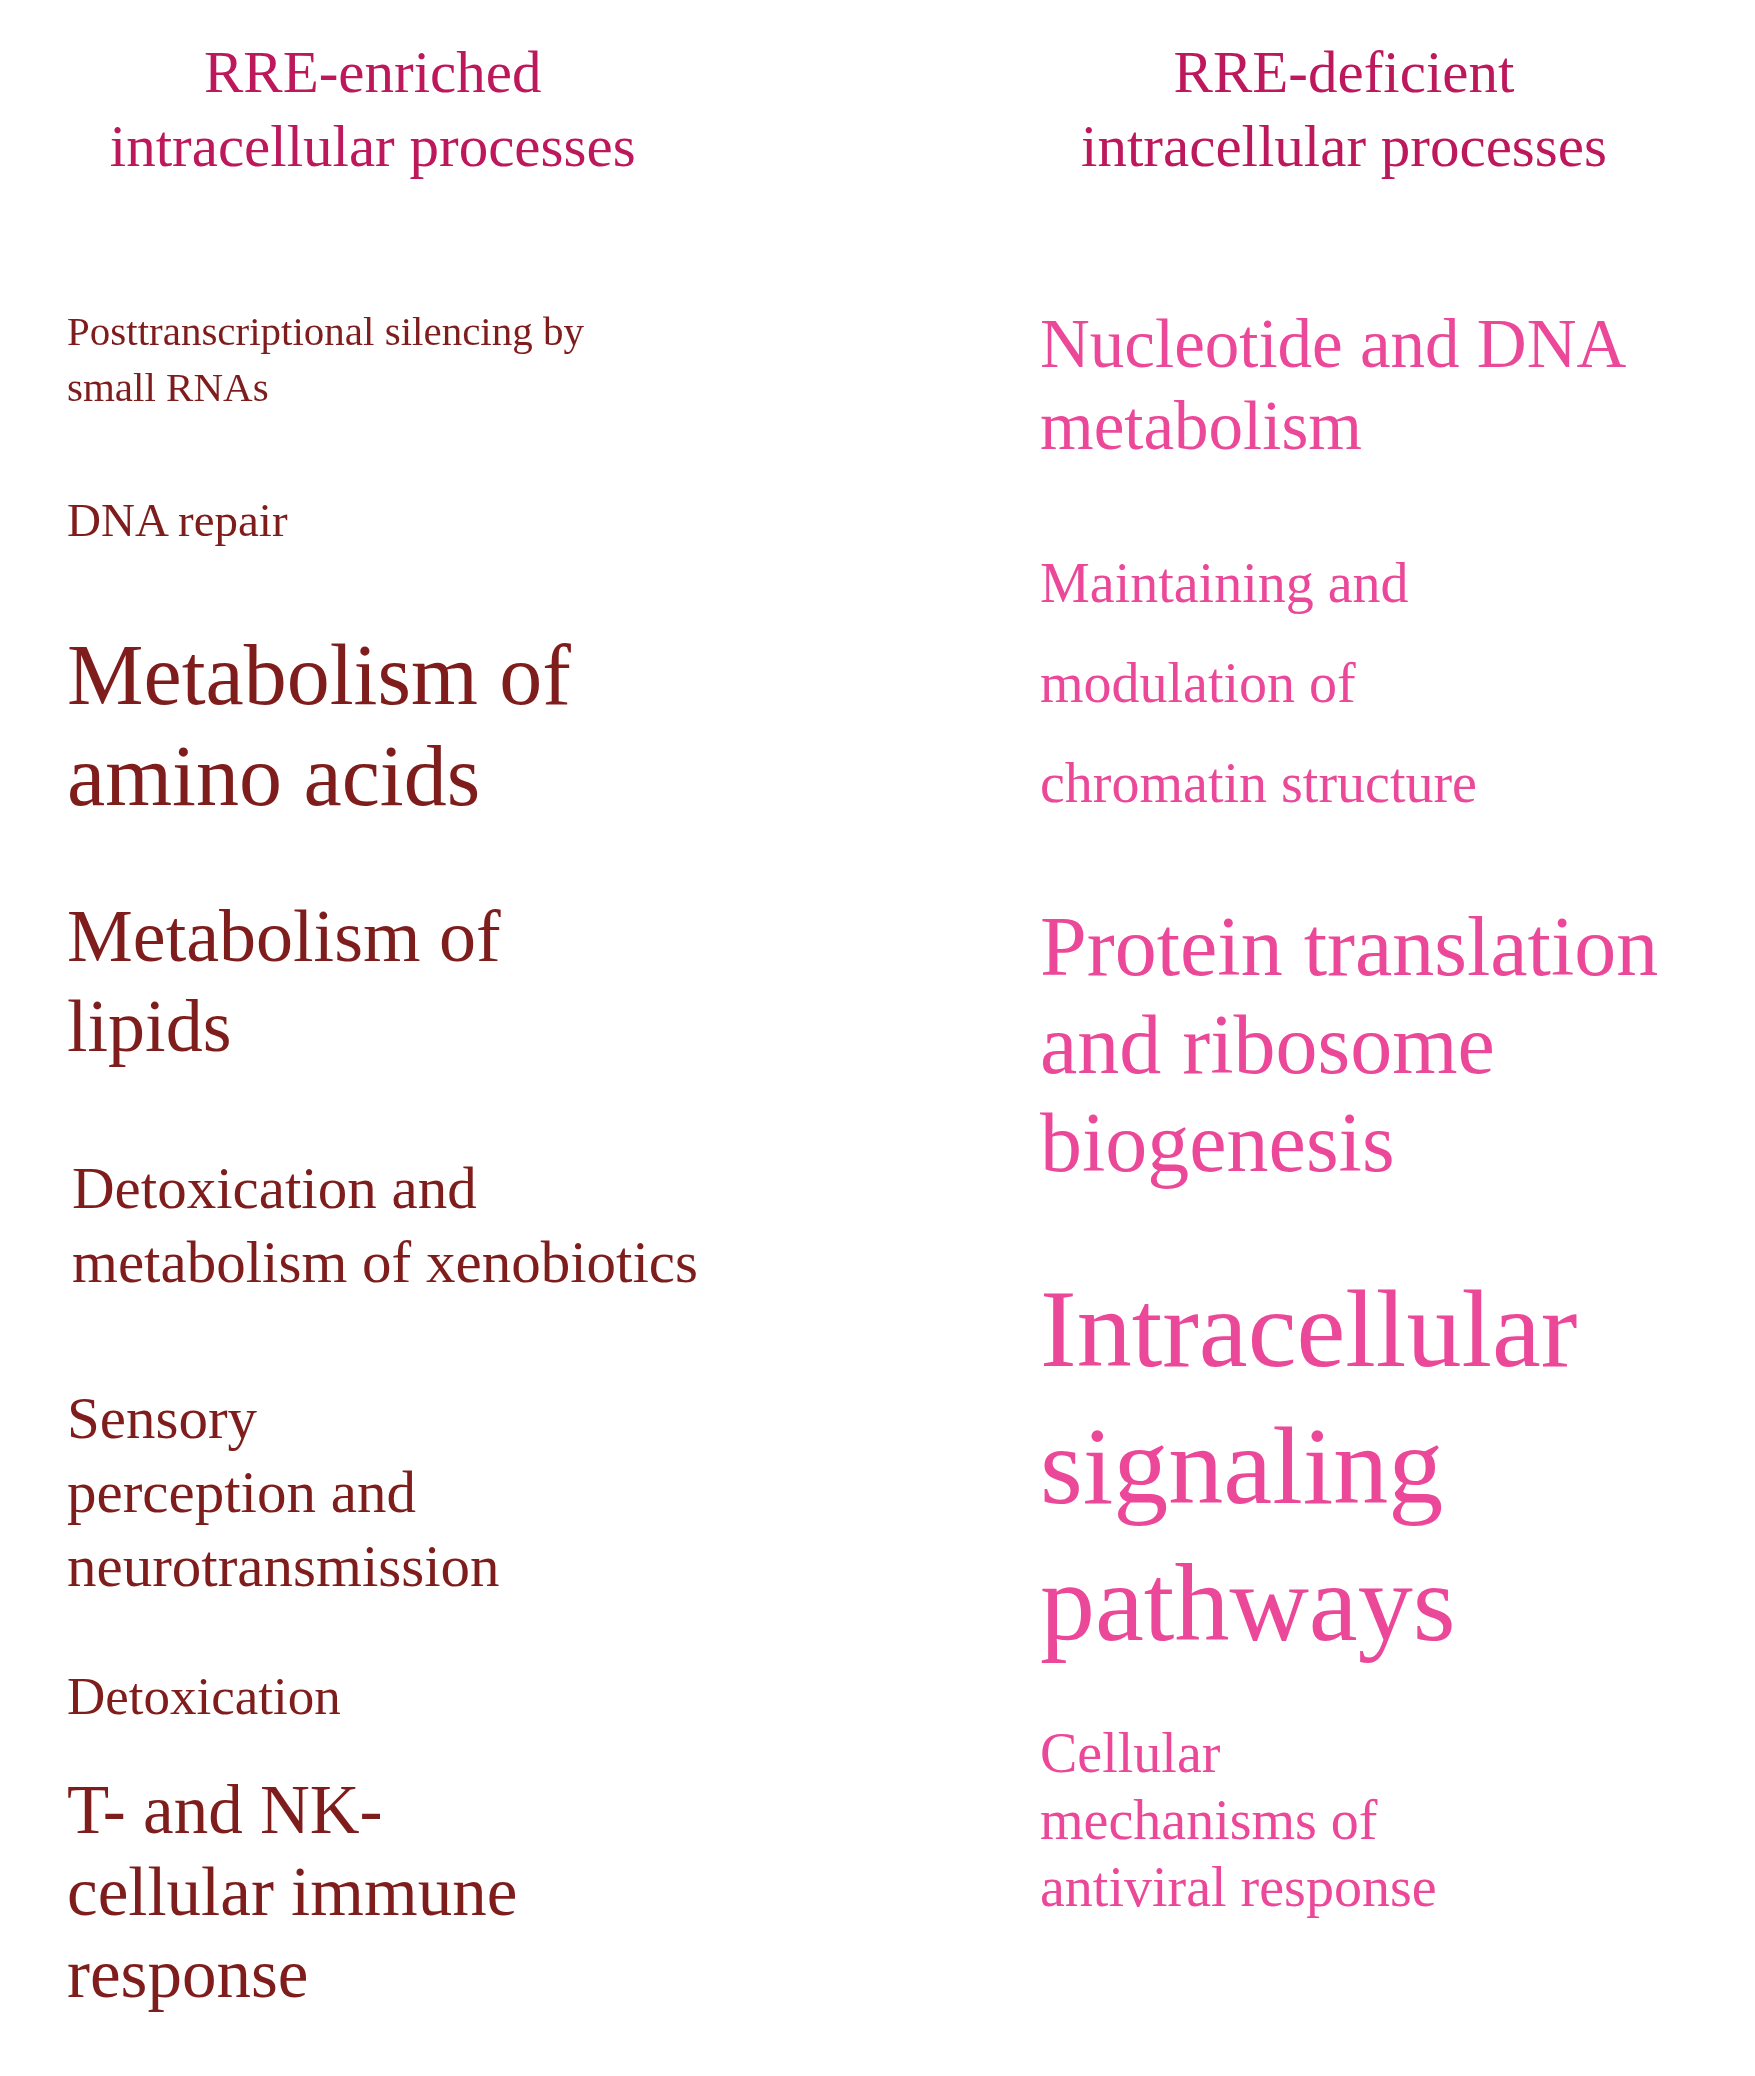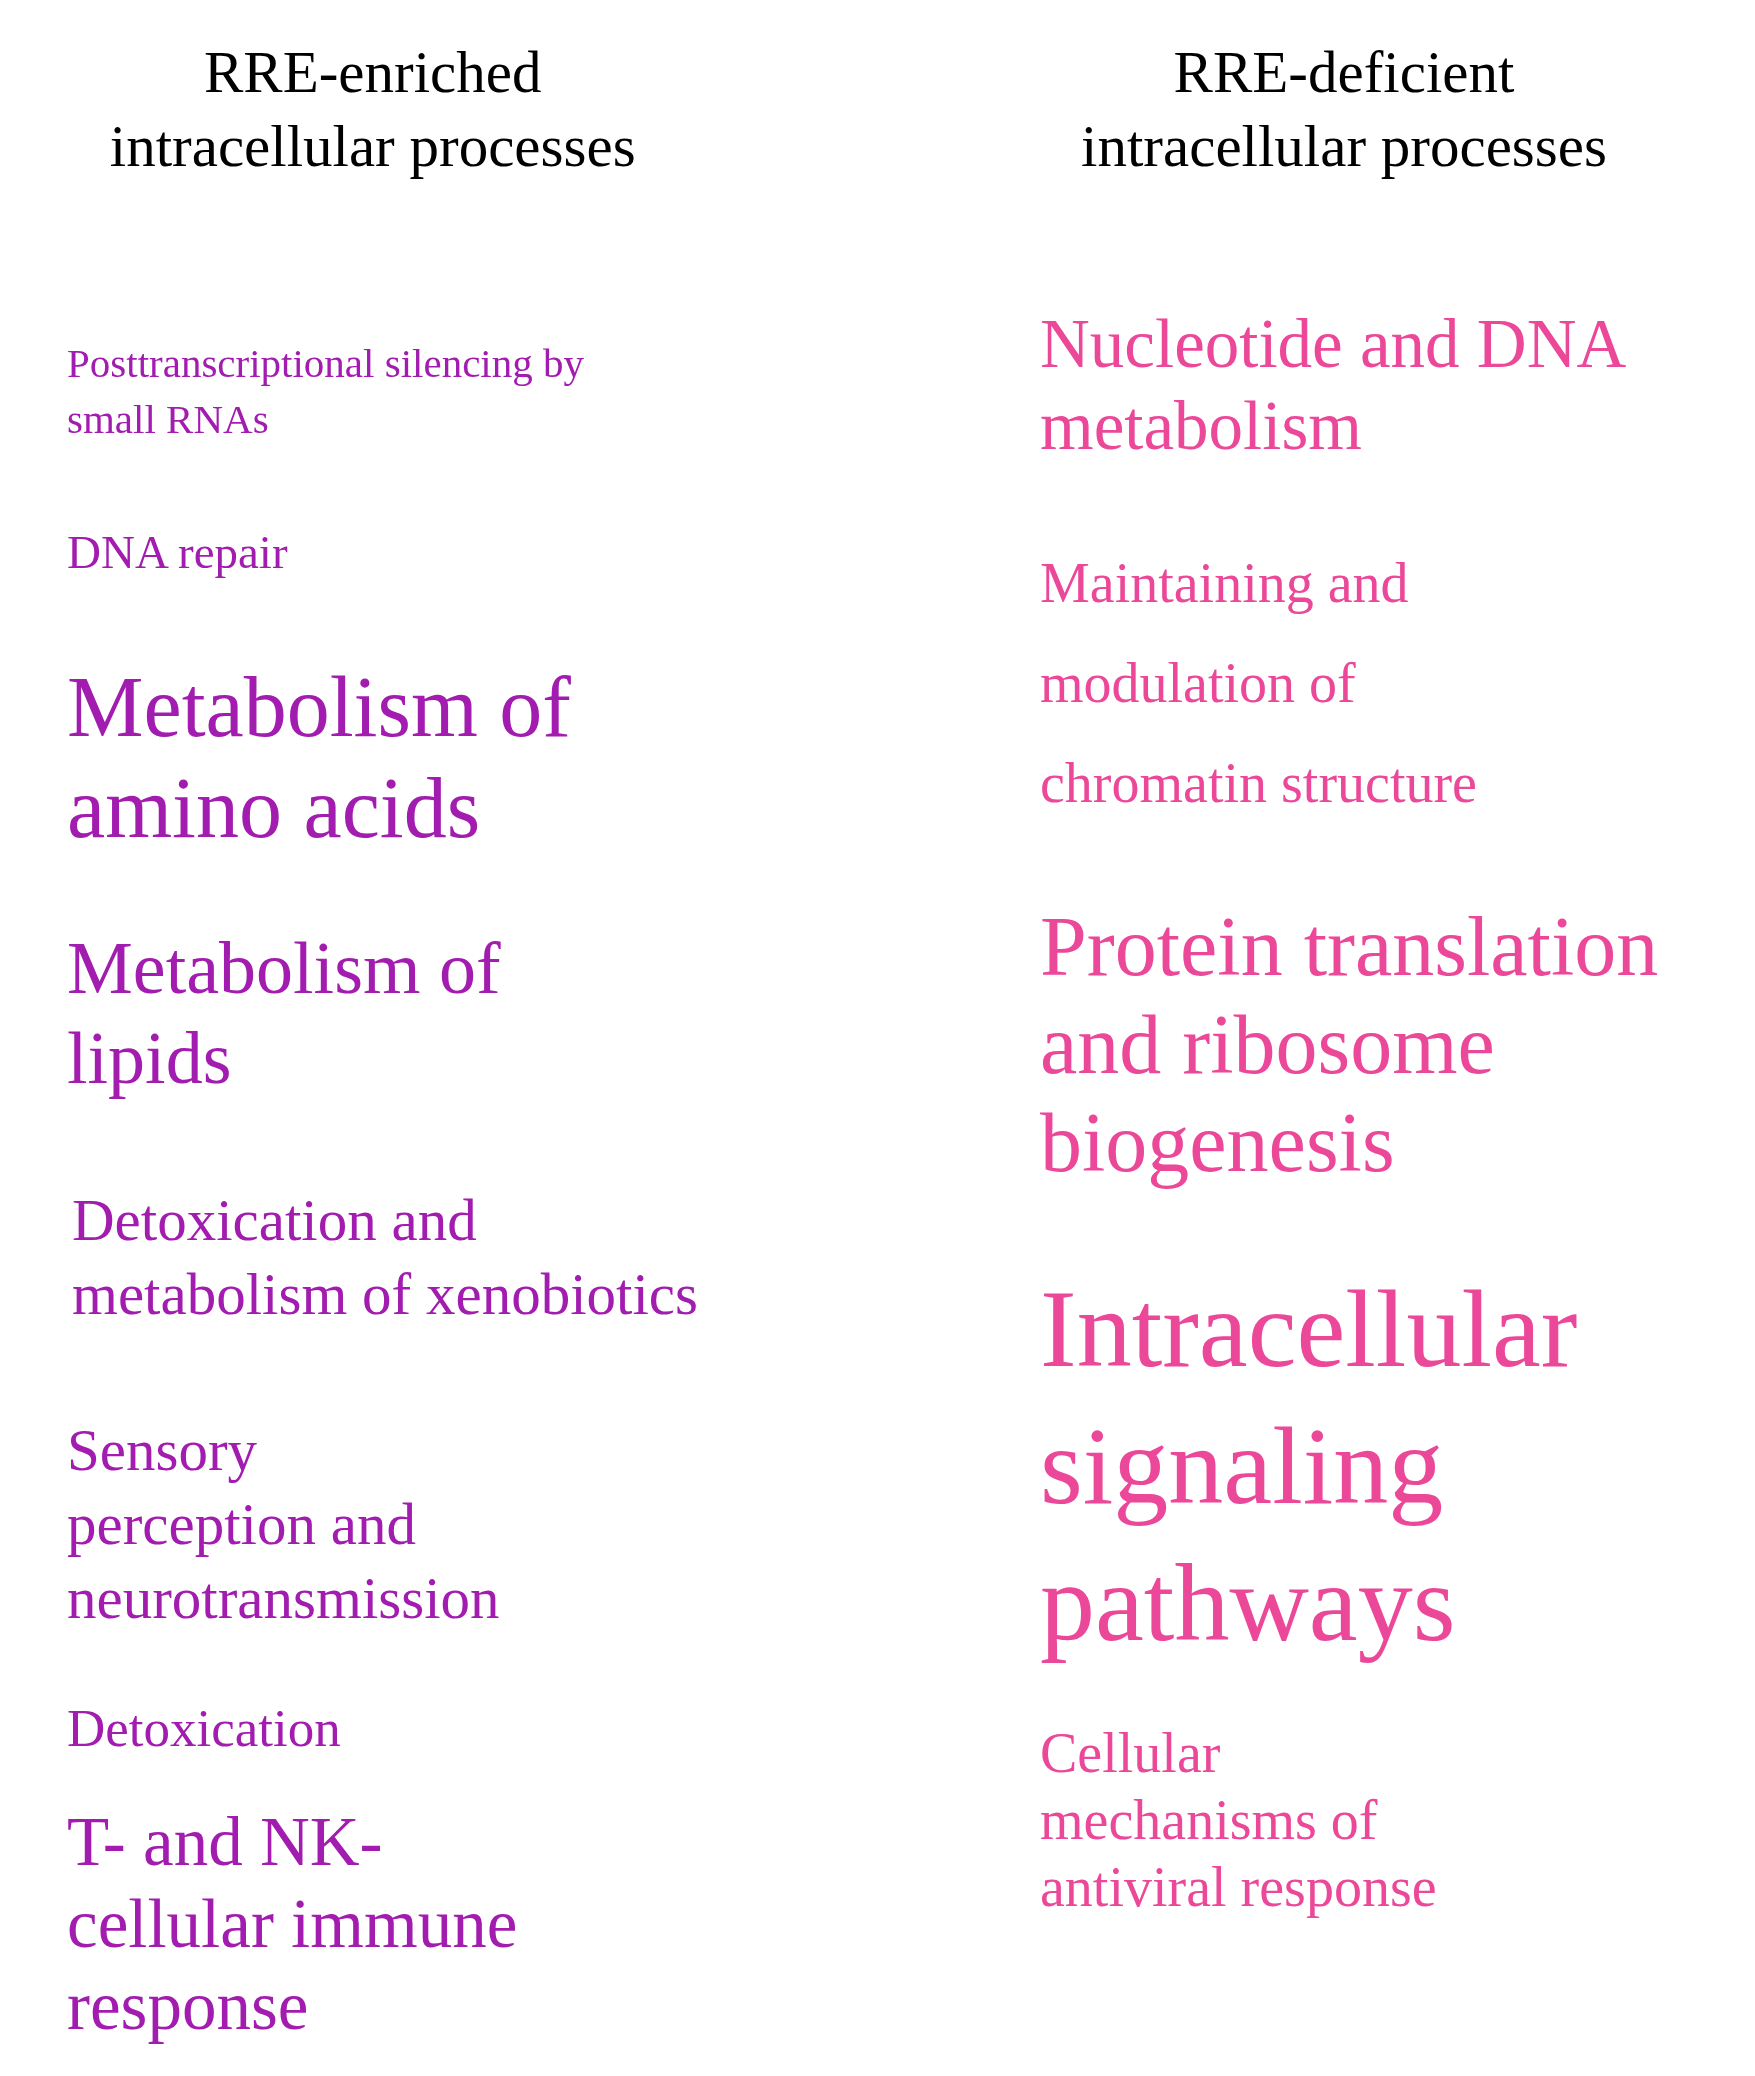--- a/index.html
+++ b/index.html
@@ -1,22 +1,22 @@
 <!DOCTYPE html>
 <html style="font-size:10.6px"><head>
 <meta charset="utf-8">
 <style>
   html, body { margin: 0; padding: 0; background: #ffffff; }
   body { width: 1756px; height: 2077px; position: relative; overflow: hidden;
          font-family: "Liberation Serif", "DejaVu Serif", serif; }
-  .hdr { position: absolute; color: #000000; font-size: 59px; line-height: 74px;
+  .hdr { position: absolute; color: #be185d; font-size: 59px; line-height: 74px;
          text-align: center; width: 732px; }
   .hdr span { display: block; }
   .item { position: absolute; margin: 0; white-space: pre-line; }
-  .green { color: #a21caf; margin-top: 32px; }
+  .green { color: #7f1d1d; }
   .red { color: #ec4899; }
 </style>
 </head>
 <body>
 
 <div class="hdr" style="left:6.7px; top:35px;">
   <span>RRE-enriched</span>
   <span>intracellular processes</span>
 </div>
 <div class="hdr" style="left:978px; top:35px;">

